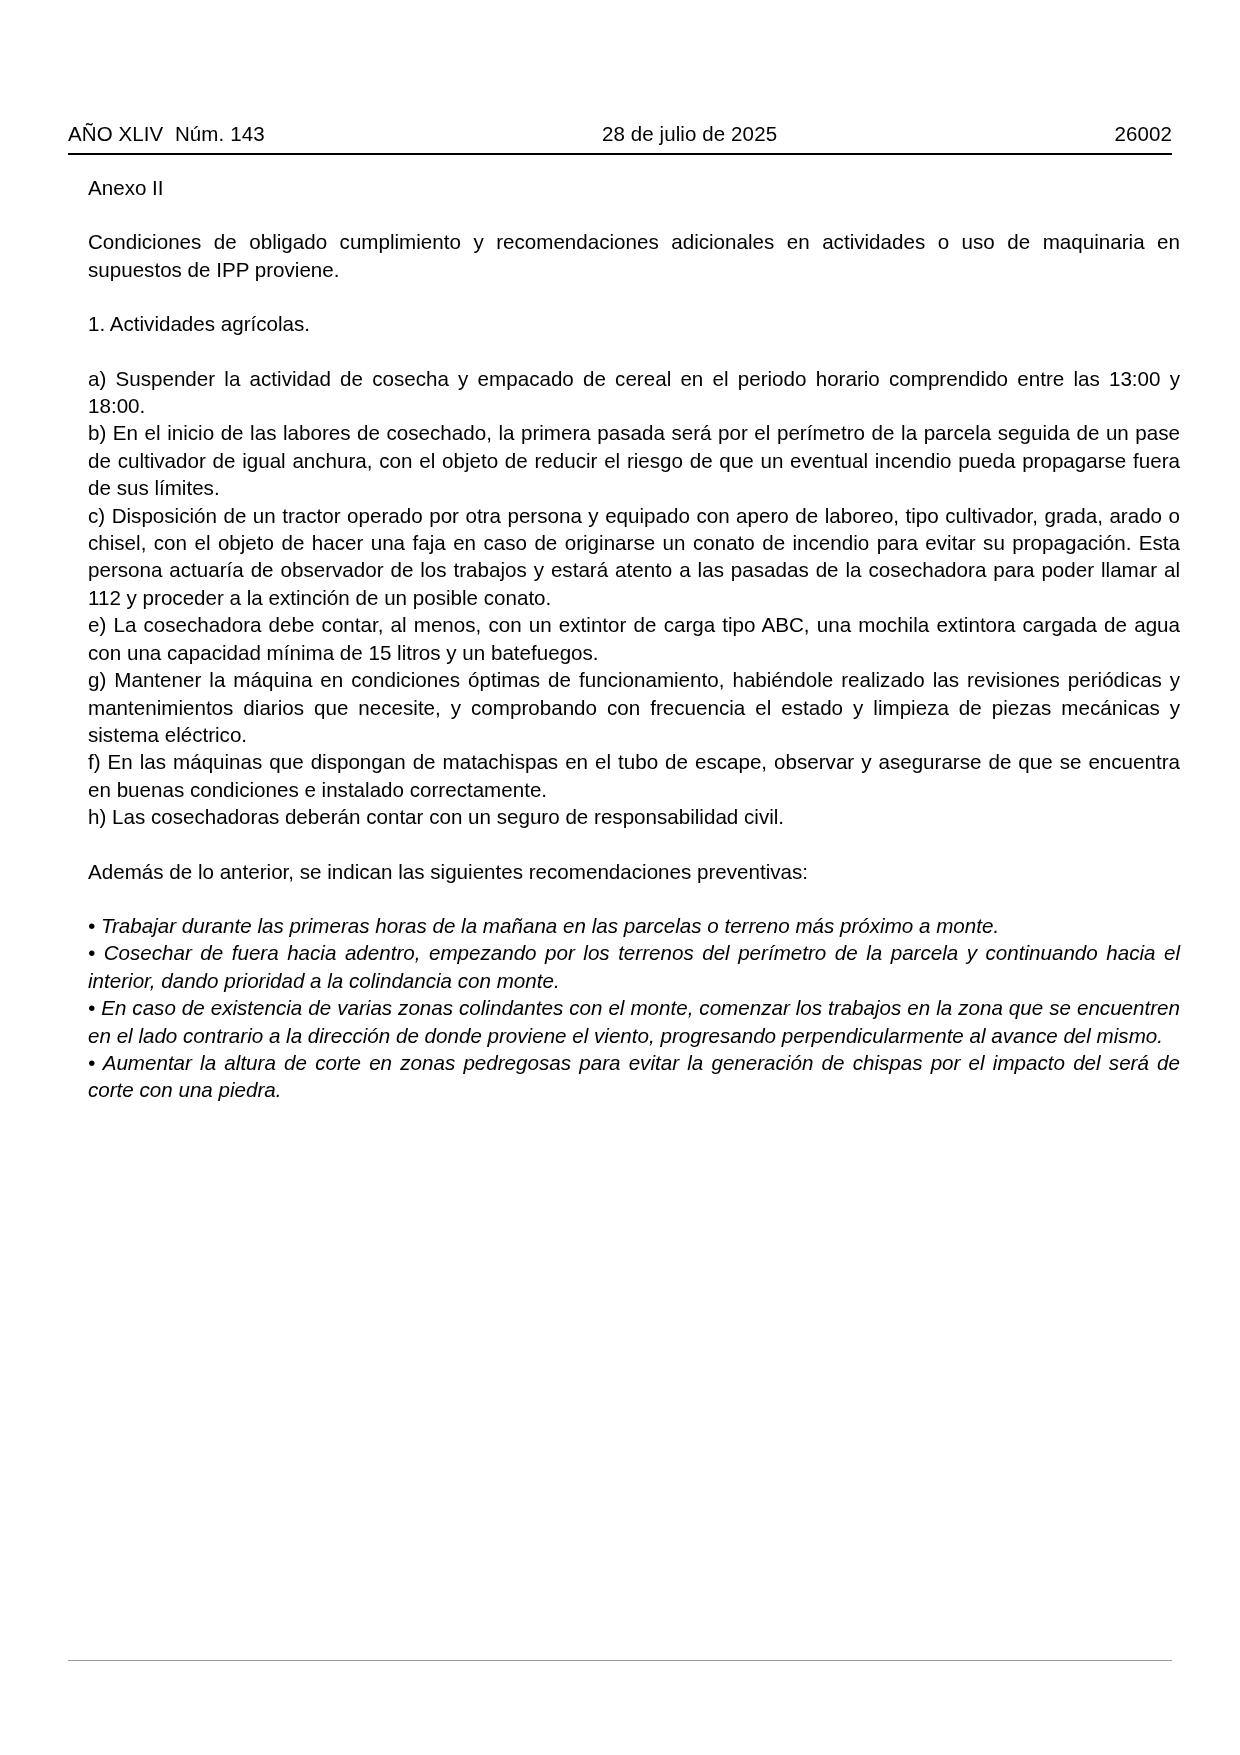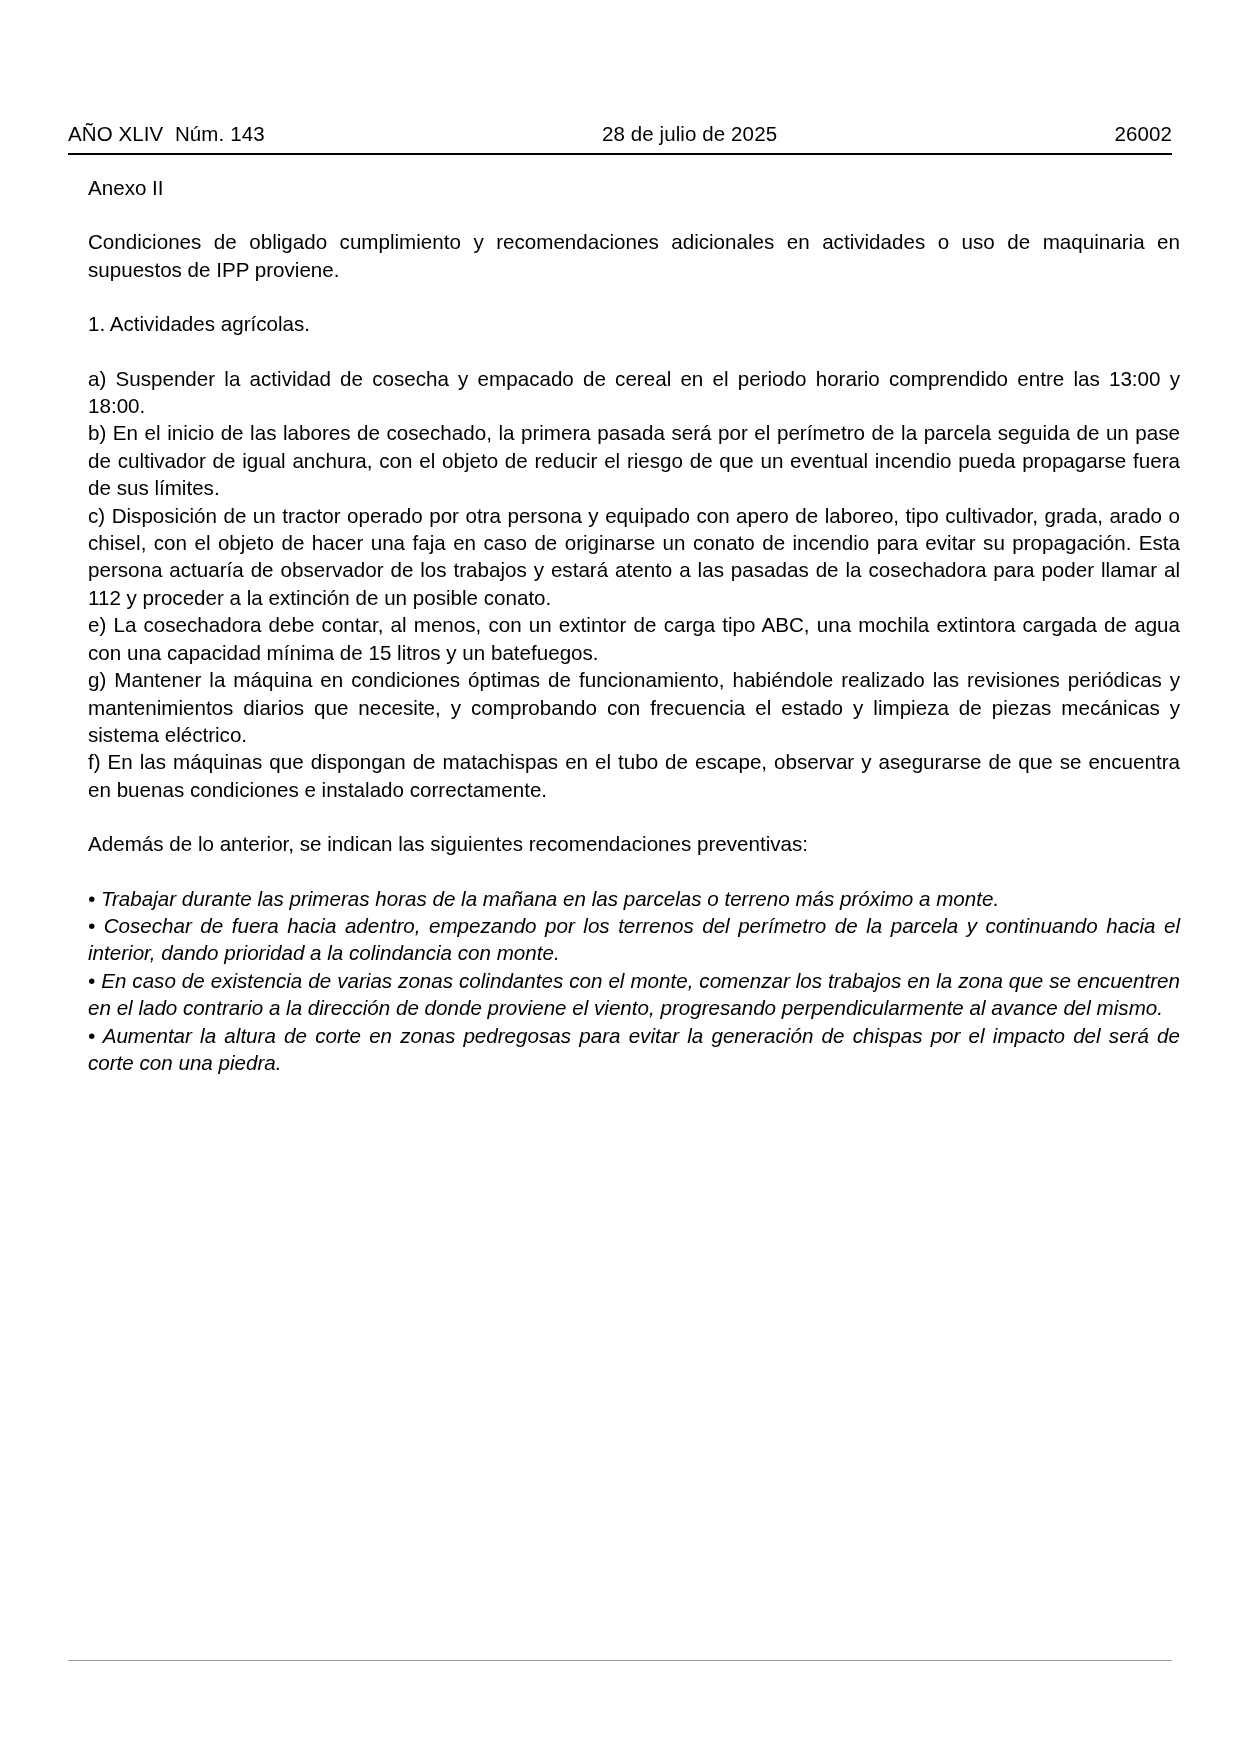--- a/index.html
+++ b/index.html
@@ -126,20 +126,21 @@
 
     <div class="spacer-md"></div>
 
     <div class="block">
       <p class="para">a) Suspender la actividad de cosecha y empacado de cereal en el periodo horario comprendido entre las 13:00 y 18:00.</p>
       <p class="para">b) En el inicio de las labores de cosechado, la primera pasada será por el perímetro de la parcela seguida de un pase de cultivador de igual anchura, con el objeto de reducir el riesgo de que un eventual incendio pueda propagarse fuera de sus límites.</p>
       <p class="para">c) Disposición de un tractor operado por otra persona y equipado con apero de laboreo, tipo cultivador, grada, arado o chisel, con el objeto de hacer una faja en caso de originarse un conato de incendio para evitar su propagación. Esta persona actuaría de observador de los trabajos y estará atento a las pasadas de la cosechadora para poder llamar al 112 y proceder a la extinción de un posible conato.</p>
       <p class="para">e) La cosechadora debe contar, al menos, con un extintor de carga tipo ABC, una mochila extintora cargada de agua con una capacidad mínima de 15 litros y un batefuegos.</p>
       <p class="para">g) Mantener la máquina en condiciones óptimas de funcionamiento, habiéndole realizado las revisiones periódicas y mantenimientos diarios que necesite, y comprobando con frecuencia el estado y limpieza de piezas mecánicas y sistema eléctrico.</p>
       <p class="para">f) En las máquinas que dispongan de matachispas en el tubo de escape, observar y asegurarse de que se encuentra en buenas condiciones e instalado correctamente.</p>
+      <p class="para">h) Las cosechadoras deberán contar con un seguro de responsabilidad civil.</p>
     </div>
 
     <div class="spacer-md"></div>
 
     <p class="para left">Además de lo anterior, se indican las siguientes recomendaciones preventivas:</p>
 
     <div class="spacer-md"></div>
 
     <div class="bullets">
       <p class="para">• Trabajar durante las primeras horas de la mañana en las parcelas o terreno más próximo a monte.</p>

